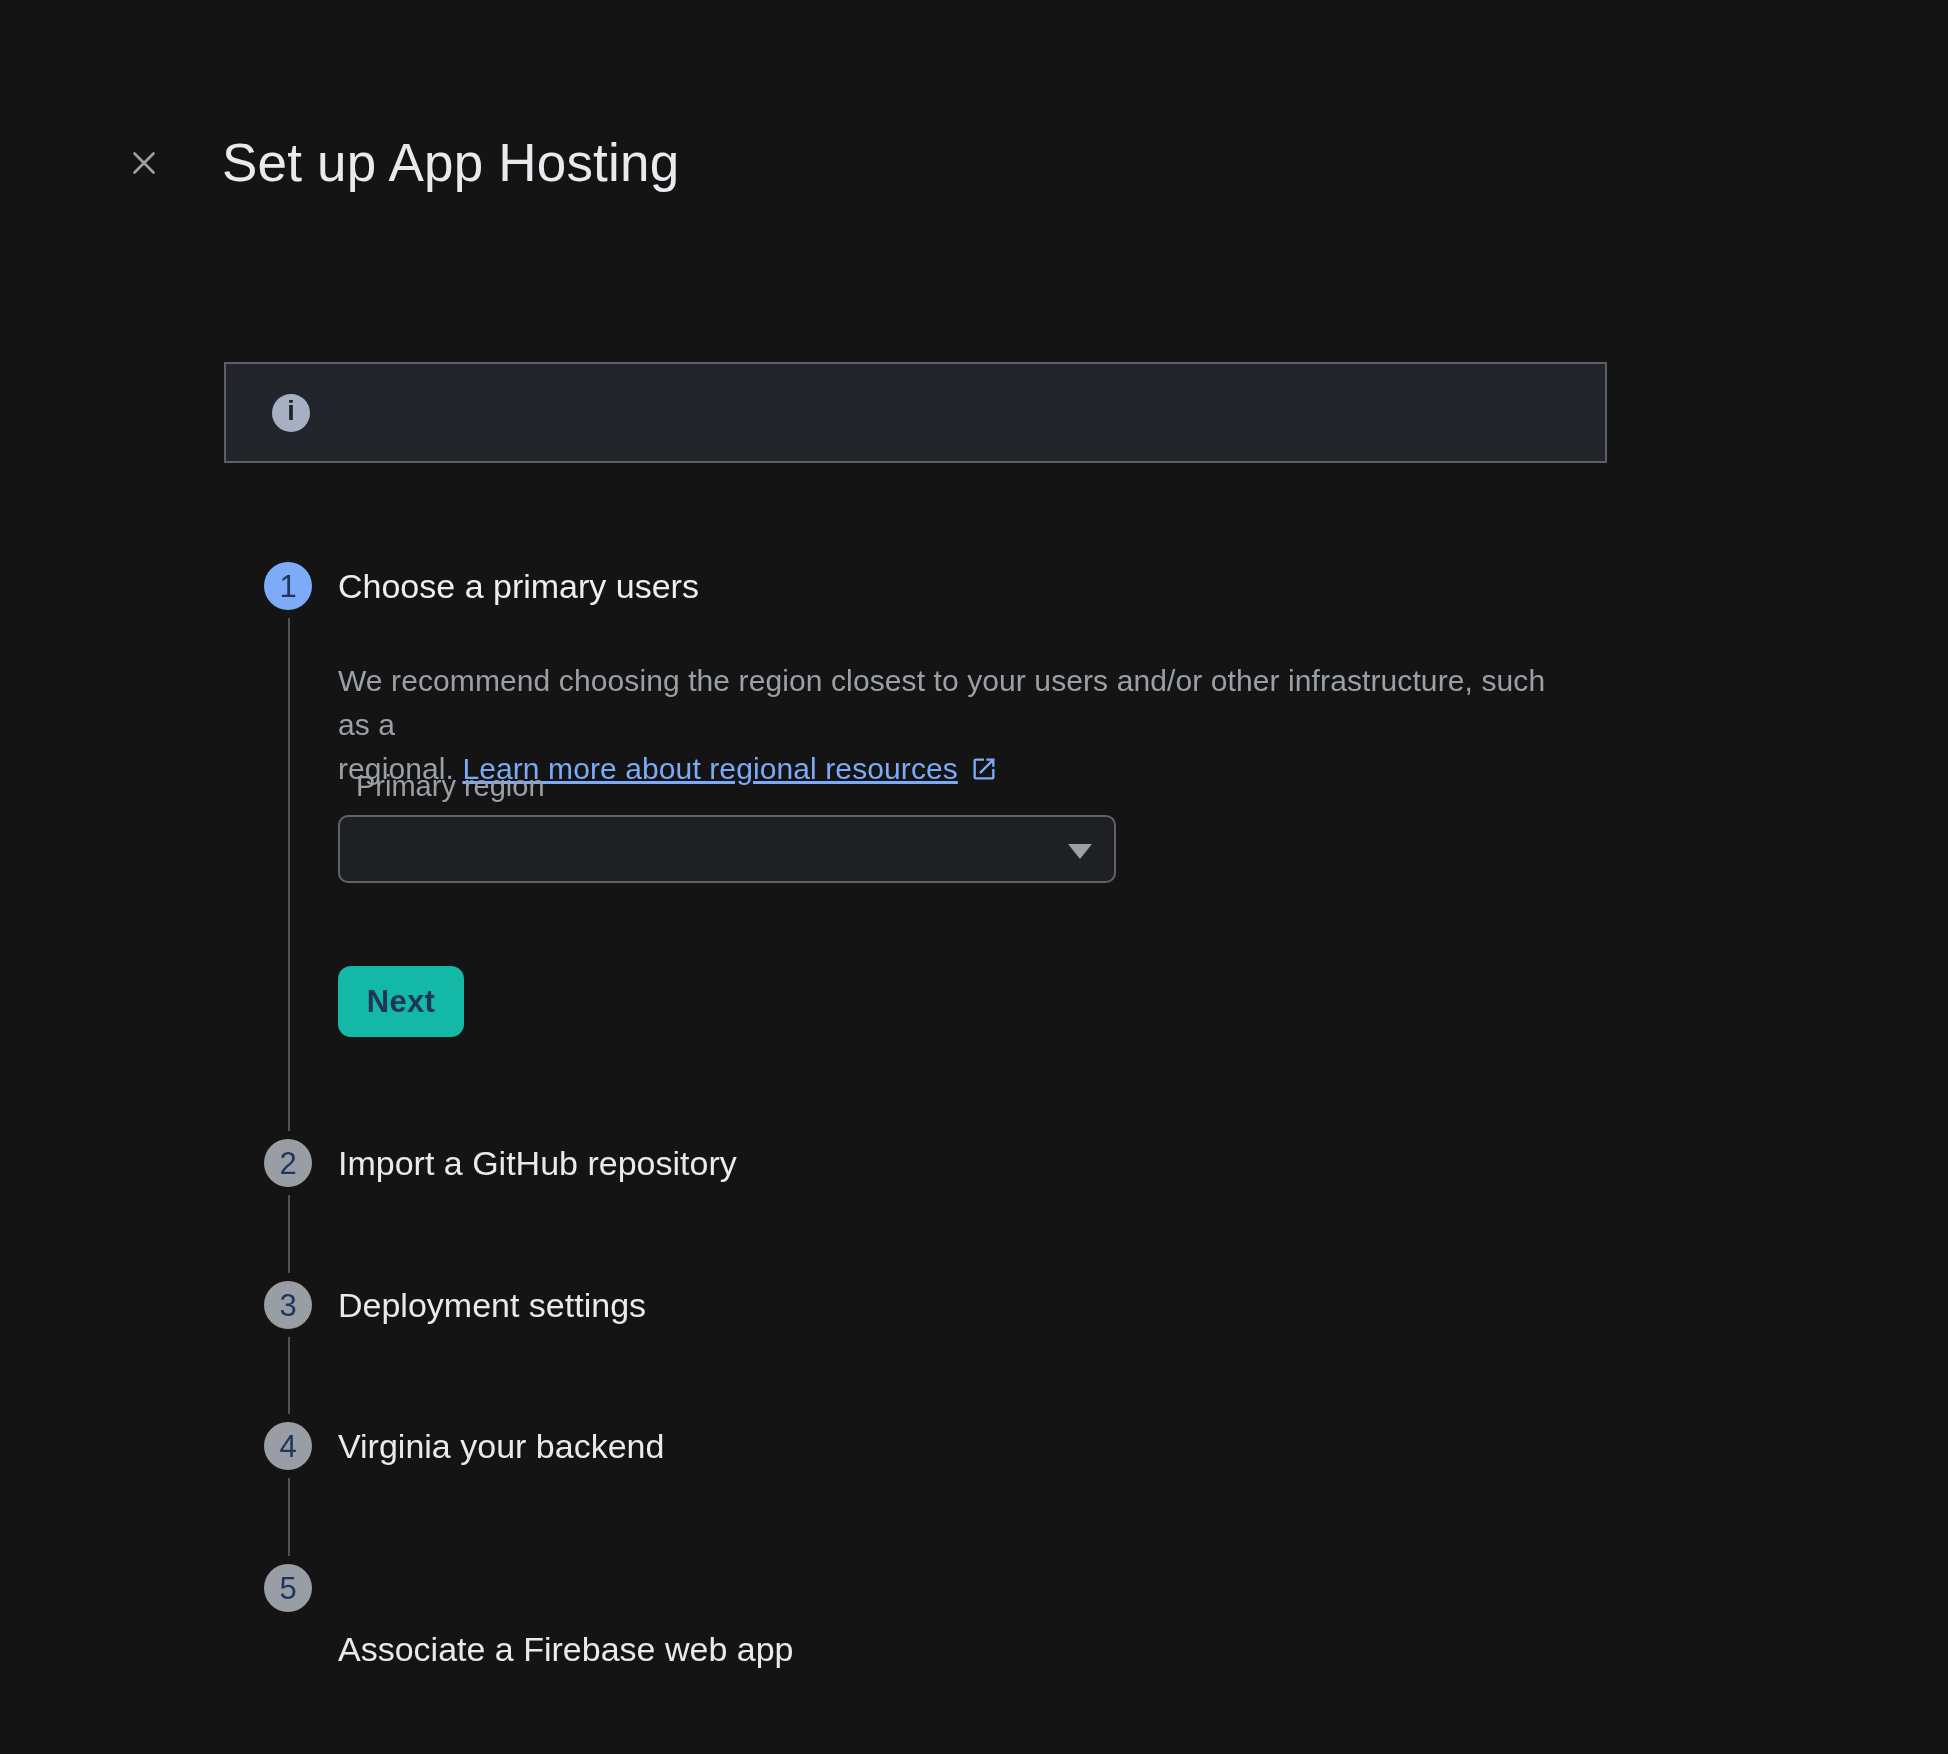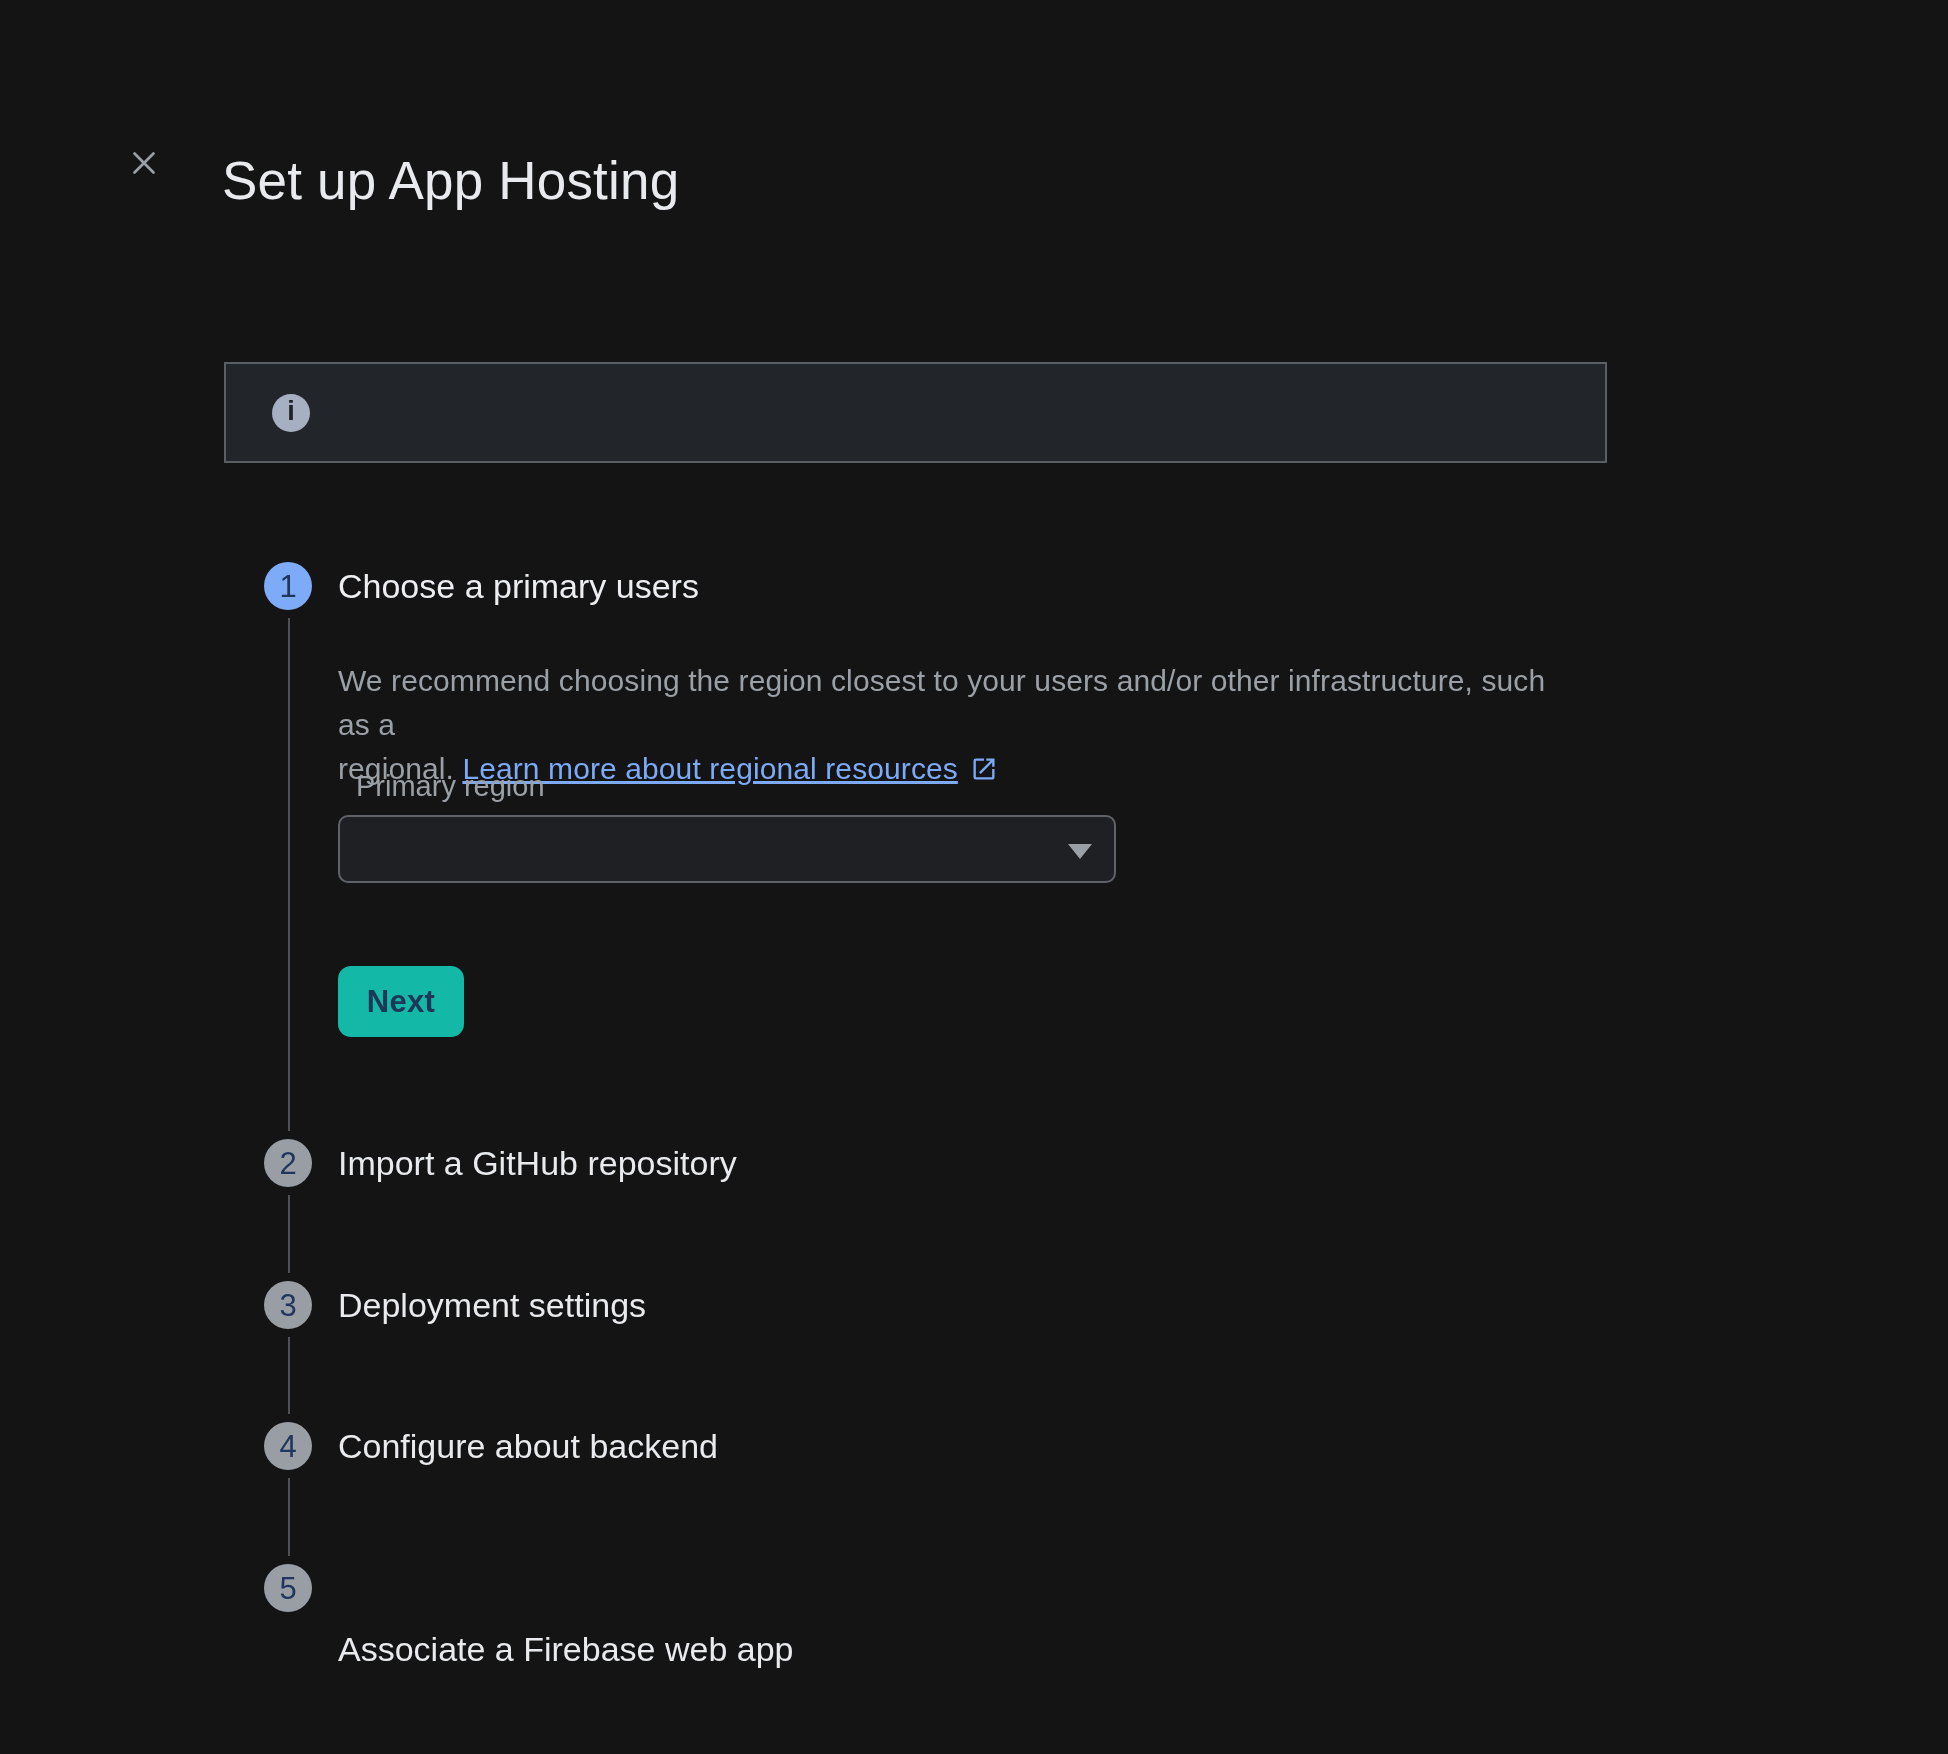--- a/index.html
+++ b/index.html
@@ -16,21 +16,21 @@
 
   
   .close-btn {
     left: 122px; top: 141px;
     width: 44px; height: 44px;
     display: flex; align-items: center; justify-content: center;
     cursor: pointer;
     color: #9aa0a6;
   }
   .dialog-title {
-    left: 222px; top: 151px;
+    left: 222px; top: 133px;
     font-size: 53px;
     line-height: 60px;
     font-weight: 500;
     color: #e8eaed;
     letter-spacing: 0.2px;
   }
 
   
   .banner {
     left: 224px; top: 362px;
@@ -204,18 +204,18 @@
 <div class="abs step-label" style="top:1139px;">Import a GitHub repository</div>
 
 <div class="abs step-circle" style="top:1281px;">
   <span>3</span>
 </div>
 <div class="abs step-label" style="top:1281px;">Deployment settings</div>
 
 <div class="abs step-circle" style="top:1422px;">
   <span>4</span>
 </div>
-<div class="abs step-label" style="top:1422px;">Configure about backend</div>
+<div class="abs step-label" style="top:1422px;">Virginia your backend</div>
 
 <div class="abs step-circle" style="top:1564px;">
   <span>5</span>
 </div>
 <div class="abs step-label" style="top:1625px;text-align:center;">Associate a Firebase web app</div>
 
 </body></html>

